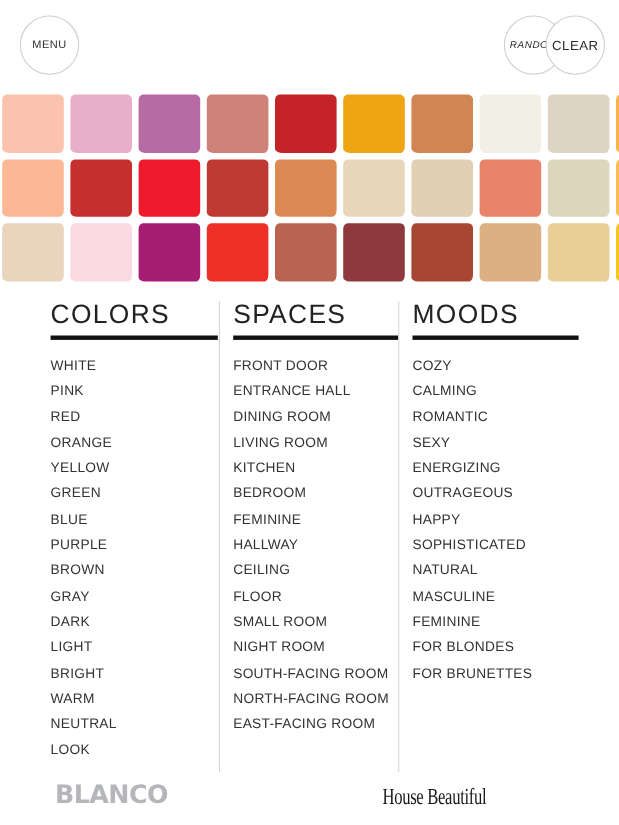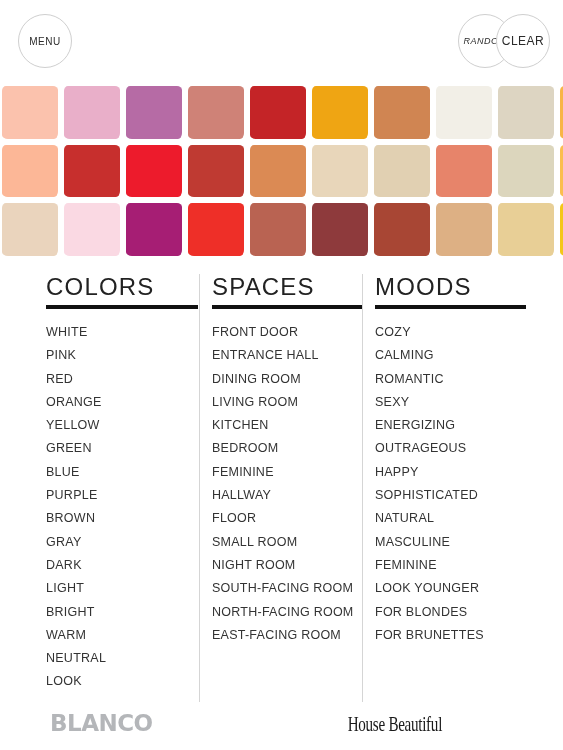--- a/index.html
+++ b/index.html
@@ -248,20 +248,21 @@
         <div class="col-head">SPACES</div>
         <div class="col-rule"></div>
         <div class="opt">FRONT DOOR</div>
         <div class="opt">ENTRANCE HALL</div>
         <div class="opt">DINING ROOM</div>
         <div class="opt">LIVING ROOM</div>
         <div class="opt">KITCHEN</div>
         <div class="opt">BEDROOM</div>
         <div class="opt">FEMININE</div>
         <div class="opt">HALLWAY</div>
+        <div class="opt">CEILING</div>
         <div class="opt">FLOOR</div>
         <div class="opt">SMALL ROOM</div>
         <div class="opt">NIGHT ROOM</div>
         <div class="opt">SOUTH-FACING ROOM</div>
         <div class="opt">NORTH-FACING ROOM</div>
         <div class="opt">EAST-FACING ROOM</div>
       </div>
       <div class="col col-moods col-divider">
         <div class="col-head">MOODS</div>
         <div class="col-rule"></div>
@@ -269,21 +270,20 @@
         <div class="opt">CALMING</div>
         <div class="opt">ROMANTIC</div>
         <div class="opt">SEXY</div>
         <div class="opt">ENERGIZING</div>
         <div class="opt">OUTRAGEOUS</div>
         <div class="opt">HAPPY</div>
         <div class="opt">SOPHISTICATED</div>
         <div class="opt">NATURAL</div>
         <div class="opt">MASCULINE</div>
         <div class="opt">FEMININE</div>
-        <div class="opt">LOOK YOUNGER</div>
         <div class="opt">FOR BLONDES</div>
         <div class="opt">FOR BRUNETTES</div>
       </div>
     </div>
 
   <div class="footer">
     <div class="brand-blanco">BLANCO</div>
     <div class="brand-hb">House Beautiful</div>
   </div>
 

